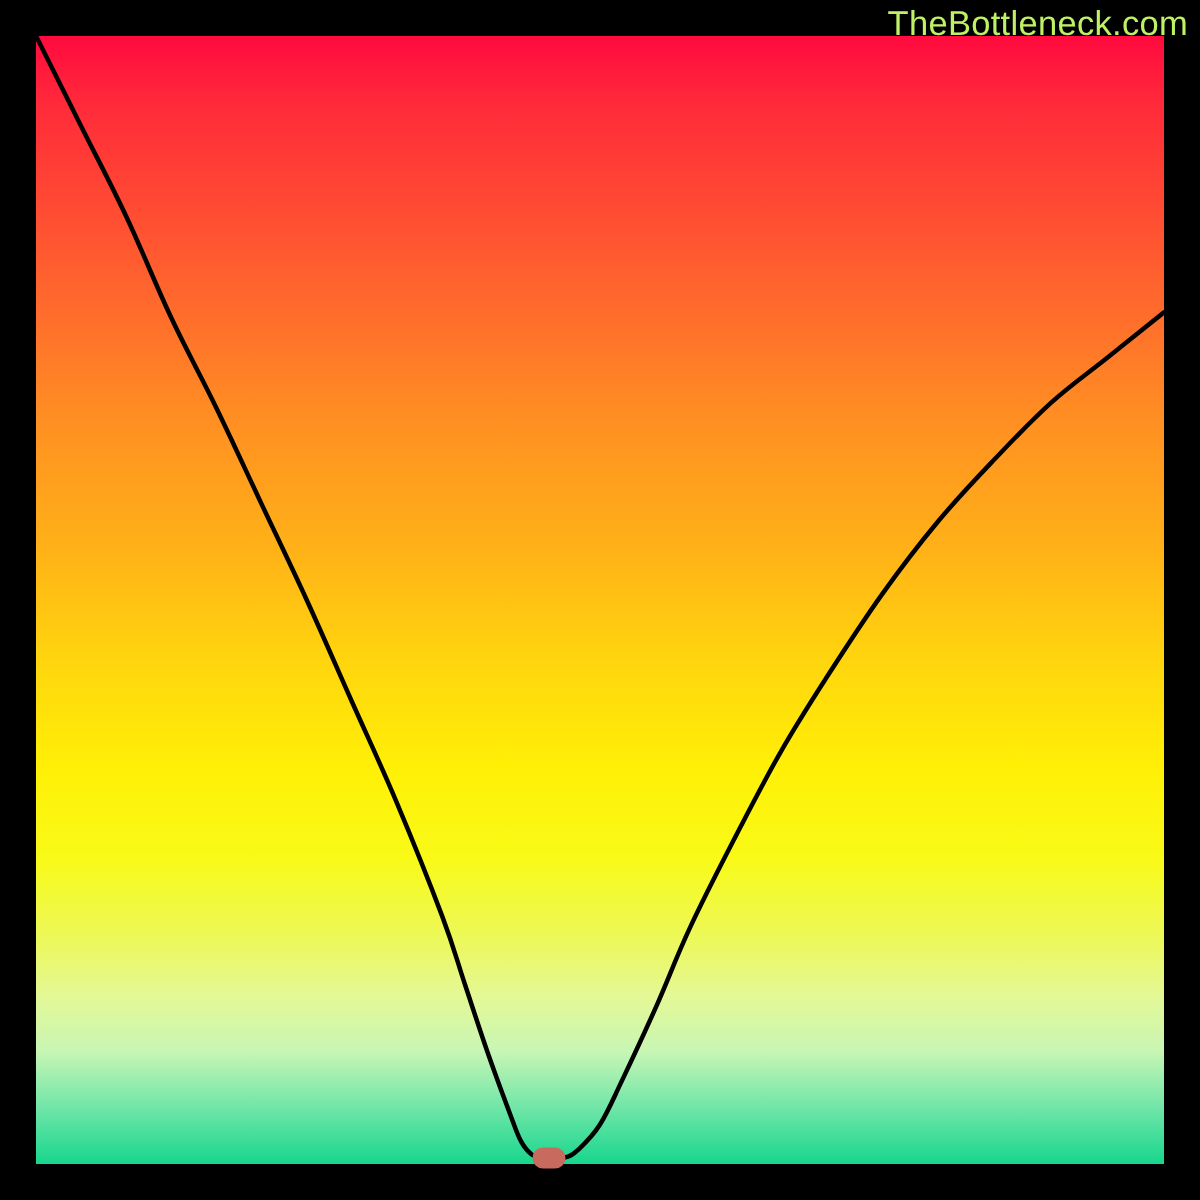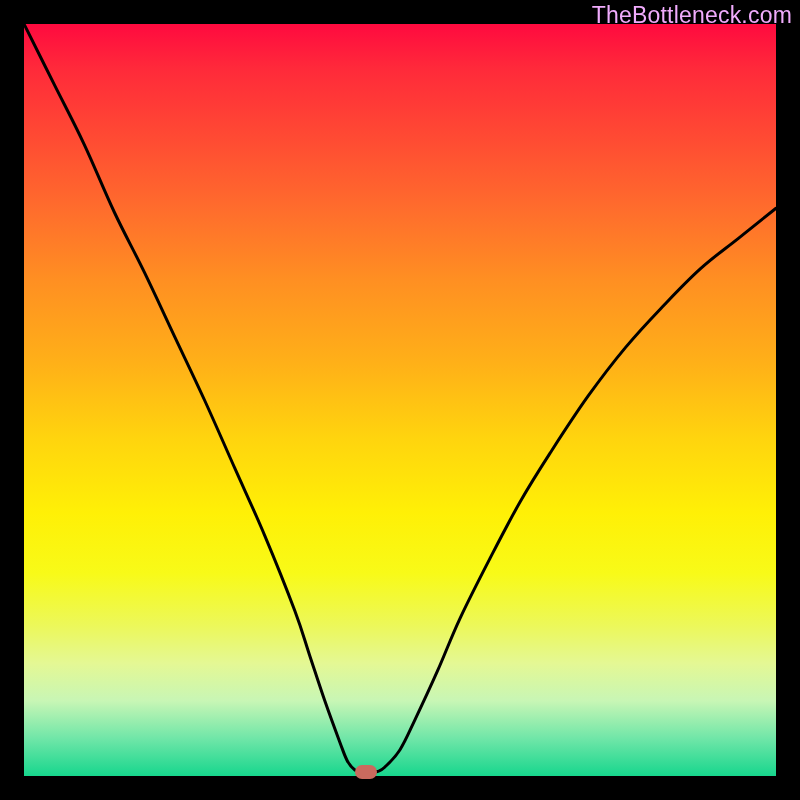--- a/index.html
+++ b/index.html
@@ -39,21 +39,21 @@
       #e4f894 85%,
       #c8f6b5 90%,
       #70e6a8 95%,
       #17d68d 100%
     );
   }
   .watermark {
     position: absolute;
     top: 2px;
     right: 8px;
-    color: #f0abfc;
+    color: #bef264;
     font-size: 23px;
     font-weight: 500;
     letter-spacing: 0.2px;
     user-select: none;
     pointer-events: none;
   }
   svg.curve {
     position: absolute;
     left: 0;
     top: 0;

